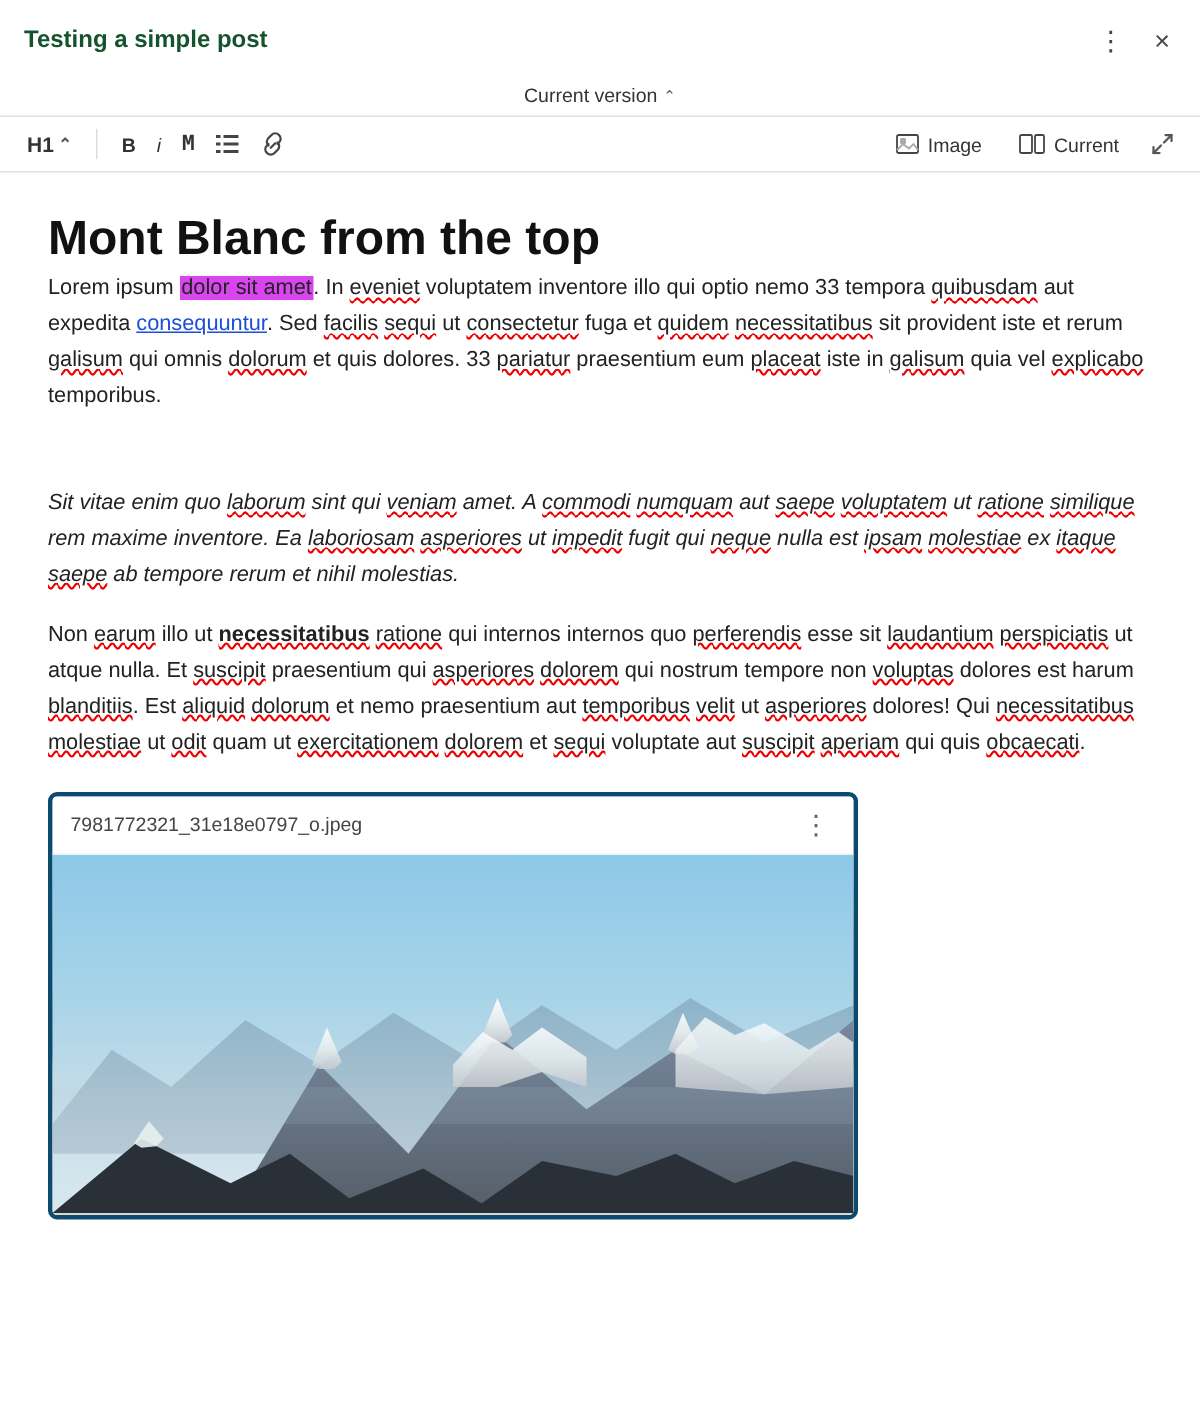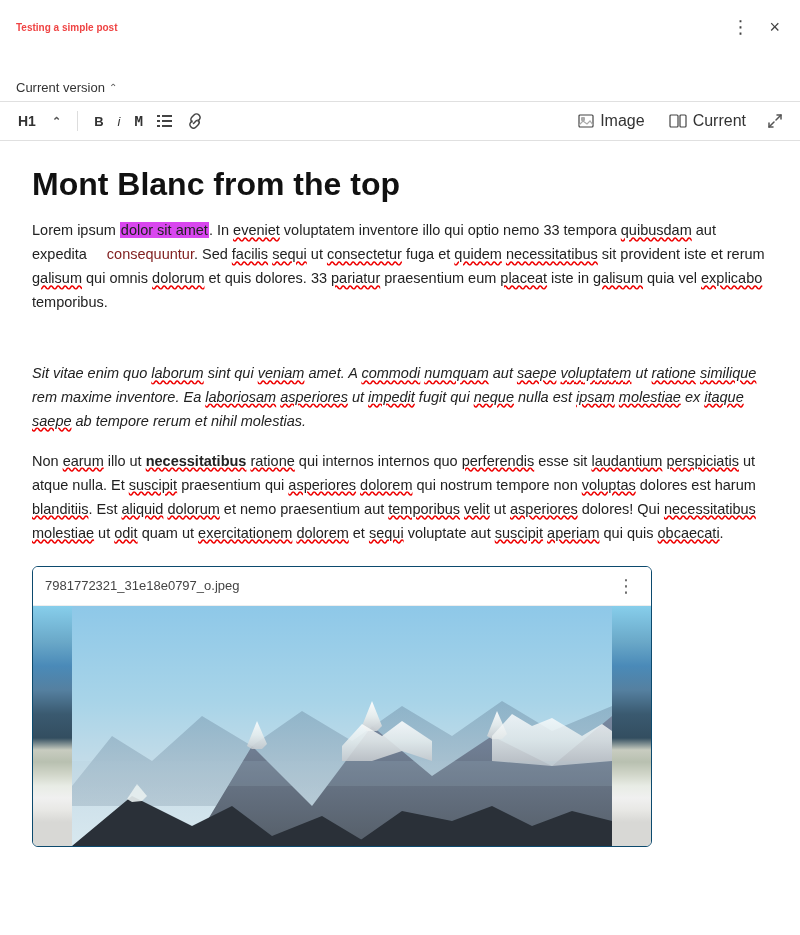--- a/index.html
+++ b/index.html
@@ -13,48 +13,47 @@
 
     
     .title-bar {
       display: flex;
       align-items: center;
       justify-content: space-between;
       padding: 14px 16px 10px 16px;
       border-bottom: none;
     }
     .title-bar-left {
-      font-size: 10px;
+      font-size: 16px;
       font-weight: 600;
-      color: #ef4444;
+      color: #14532d;
     }
     .title-bar-right {
       display: flex;
       align-items: center;
       gap: 12px;
     }
     .icon-btn {
       background: none;
       border: none;
       cursor: pointer;
       padding: 2px 4px;
       color: #444;
       font-size: 18px;
       display: flex;
       align-items: center;
     }
 
     
     .version-bar {
       display: flex;
-      justify-content: flex-start;
+      justify-content: center;
       align-items: center;
       padding: 6px 16px 6px 16px;
       border-bottom: 1px solid #e0e0e0;
-      margin-top: 24px;
     }
     .version-label {
       font-size: 13px;
       color: #333;
       display: flex;
       align-items: center;
       gap: 4px;
       cursor: pointer;
     }
     .chevron-icon {
@@ -93,90 +92,90 @@
       align-items: center;
       gap: 4px;
     }
     .toolbar-btn.bold { font-weight: 700; }
     .toolbar-btn.italic { font-style: italic; }
     .toolbar-btn.mono { font-family: monospace; font-weight: 600; font-size: 14px; }
 
     .heading-selector {
       display: flex;
       align-items: center;
-      gap: 16px;
+      gap: 3px;
       font-size: 14px;
       font-weight: 600;
       color: #333;
       padding: 4px 6px;
       cursor: pointer;
     }
 
     .toolbar-right {
       margin-left: auto;
       display: flex;
       align-items: center;
       gap: 8px;
     }
     .toolbar-image-btn {
       display: flex;
       align-items: center;
       gap: 6px;
       padding: 4px 8px;
-      font-size: 16px;
+      font-size: 13px;
       color: #333;
       background: none;
       border: none;
       cursor: pointer;
     }
 
     
     .content-area {
       padding: 24px 32px 24px 32px;
       max-width: 800px;
     }
     .post-title {
       font-size: 32px;
       font-weight: 700;
       color: #111;
-      margin-bottom: 16px;
+      margin-bottom: 4px;
       line-height: 1.2;
     }
     .body-text {
       font-size: 14.5px;
       line-height: 1.65;
       color: #222;
       margin-bottom: 16px;
     }
     .highlight {
       background-color: #d946ef;
       padding: 0 1px;
     }
     .underline-red {
       text-decoration: underline;
       text-decoration-color: #e00;
       text-decoration-style: wavy;
     }
     .link-text {
-      color: #7f1d1d;
-      margin-left: 16px;
+      color: #1d4ed8;
+      text-decoration: underline;
     }
     .bold-text { font-weight: 700; }
     .italic-para {
       font-style: italic;
       margin-top: 47px;
     }
 
     
     .image-block {
-      border: 1px solid #0c4a6e;
+      border: 3px solid #0c4a6e;
       border-radius: 6px;
       overflow: hidden;
       margin-top: 20px;
-      width: 620px;
+      width: 540px;
     }
     .image-block-header {
       display: flex;
       align-items: center;
       justify-content: space-between;
       padding: 8px 12px;
       background: #fff;
       border-bottom: 1px solid #eee;
       font-size: 13px;
       color: #444;

